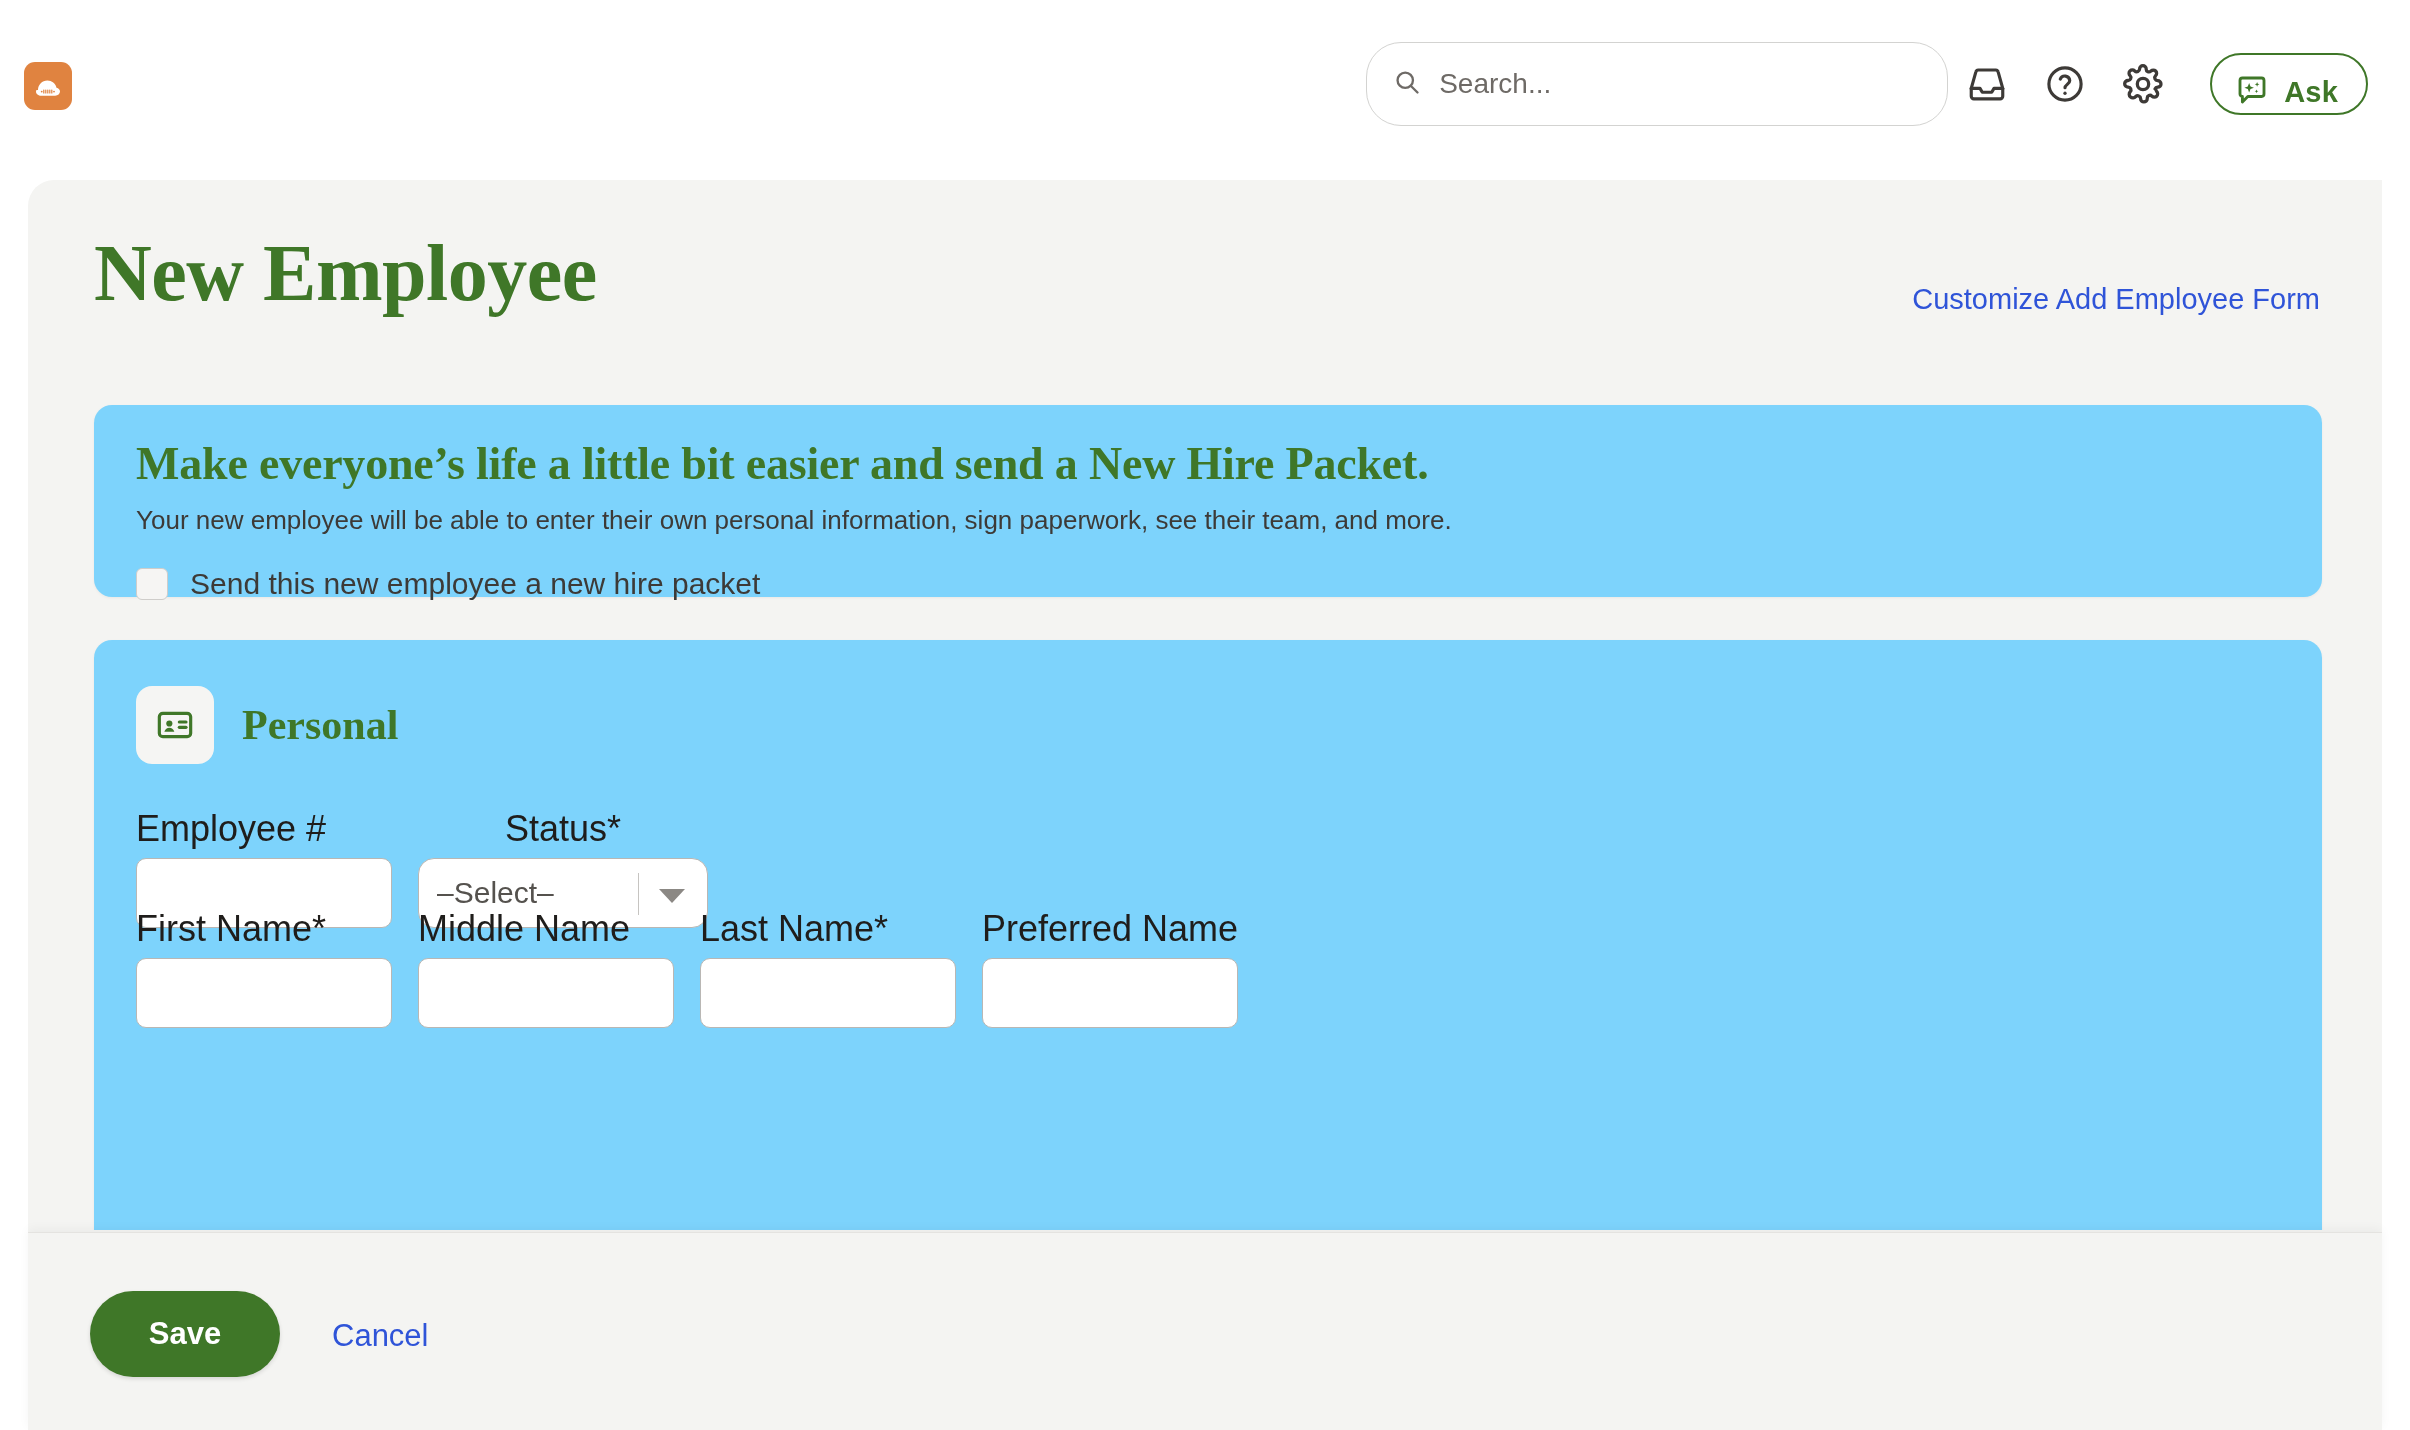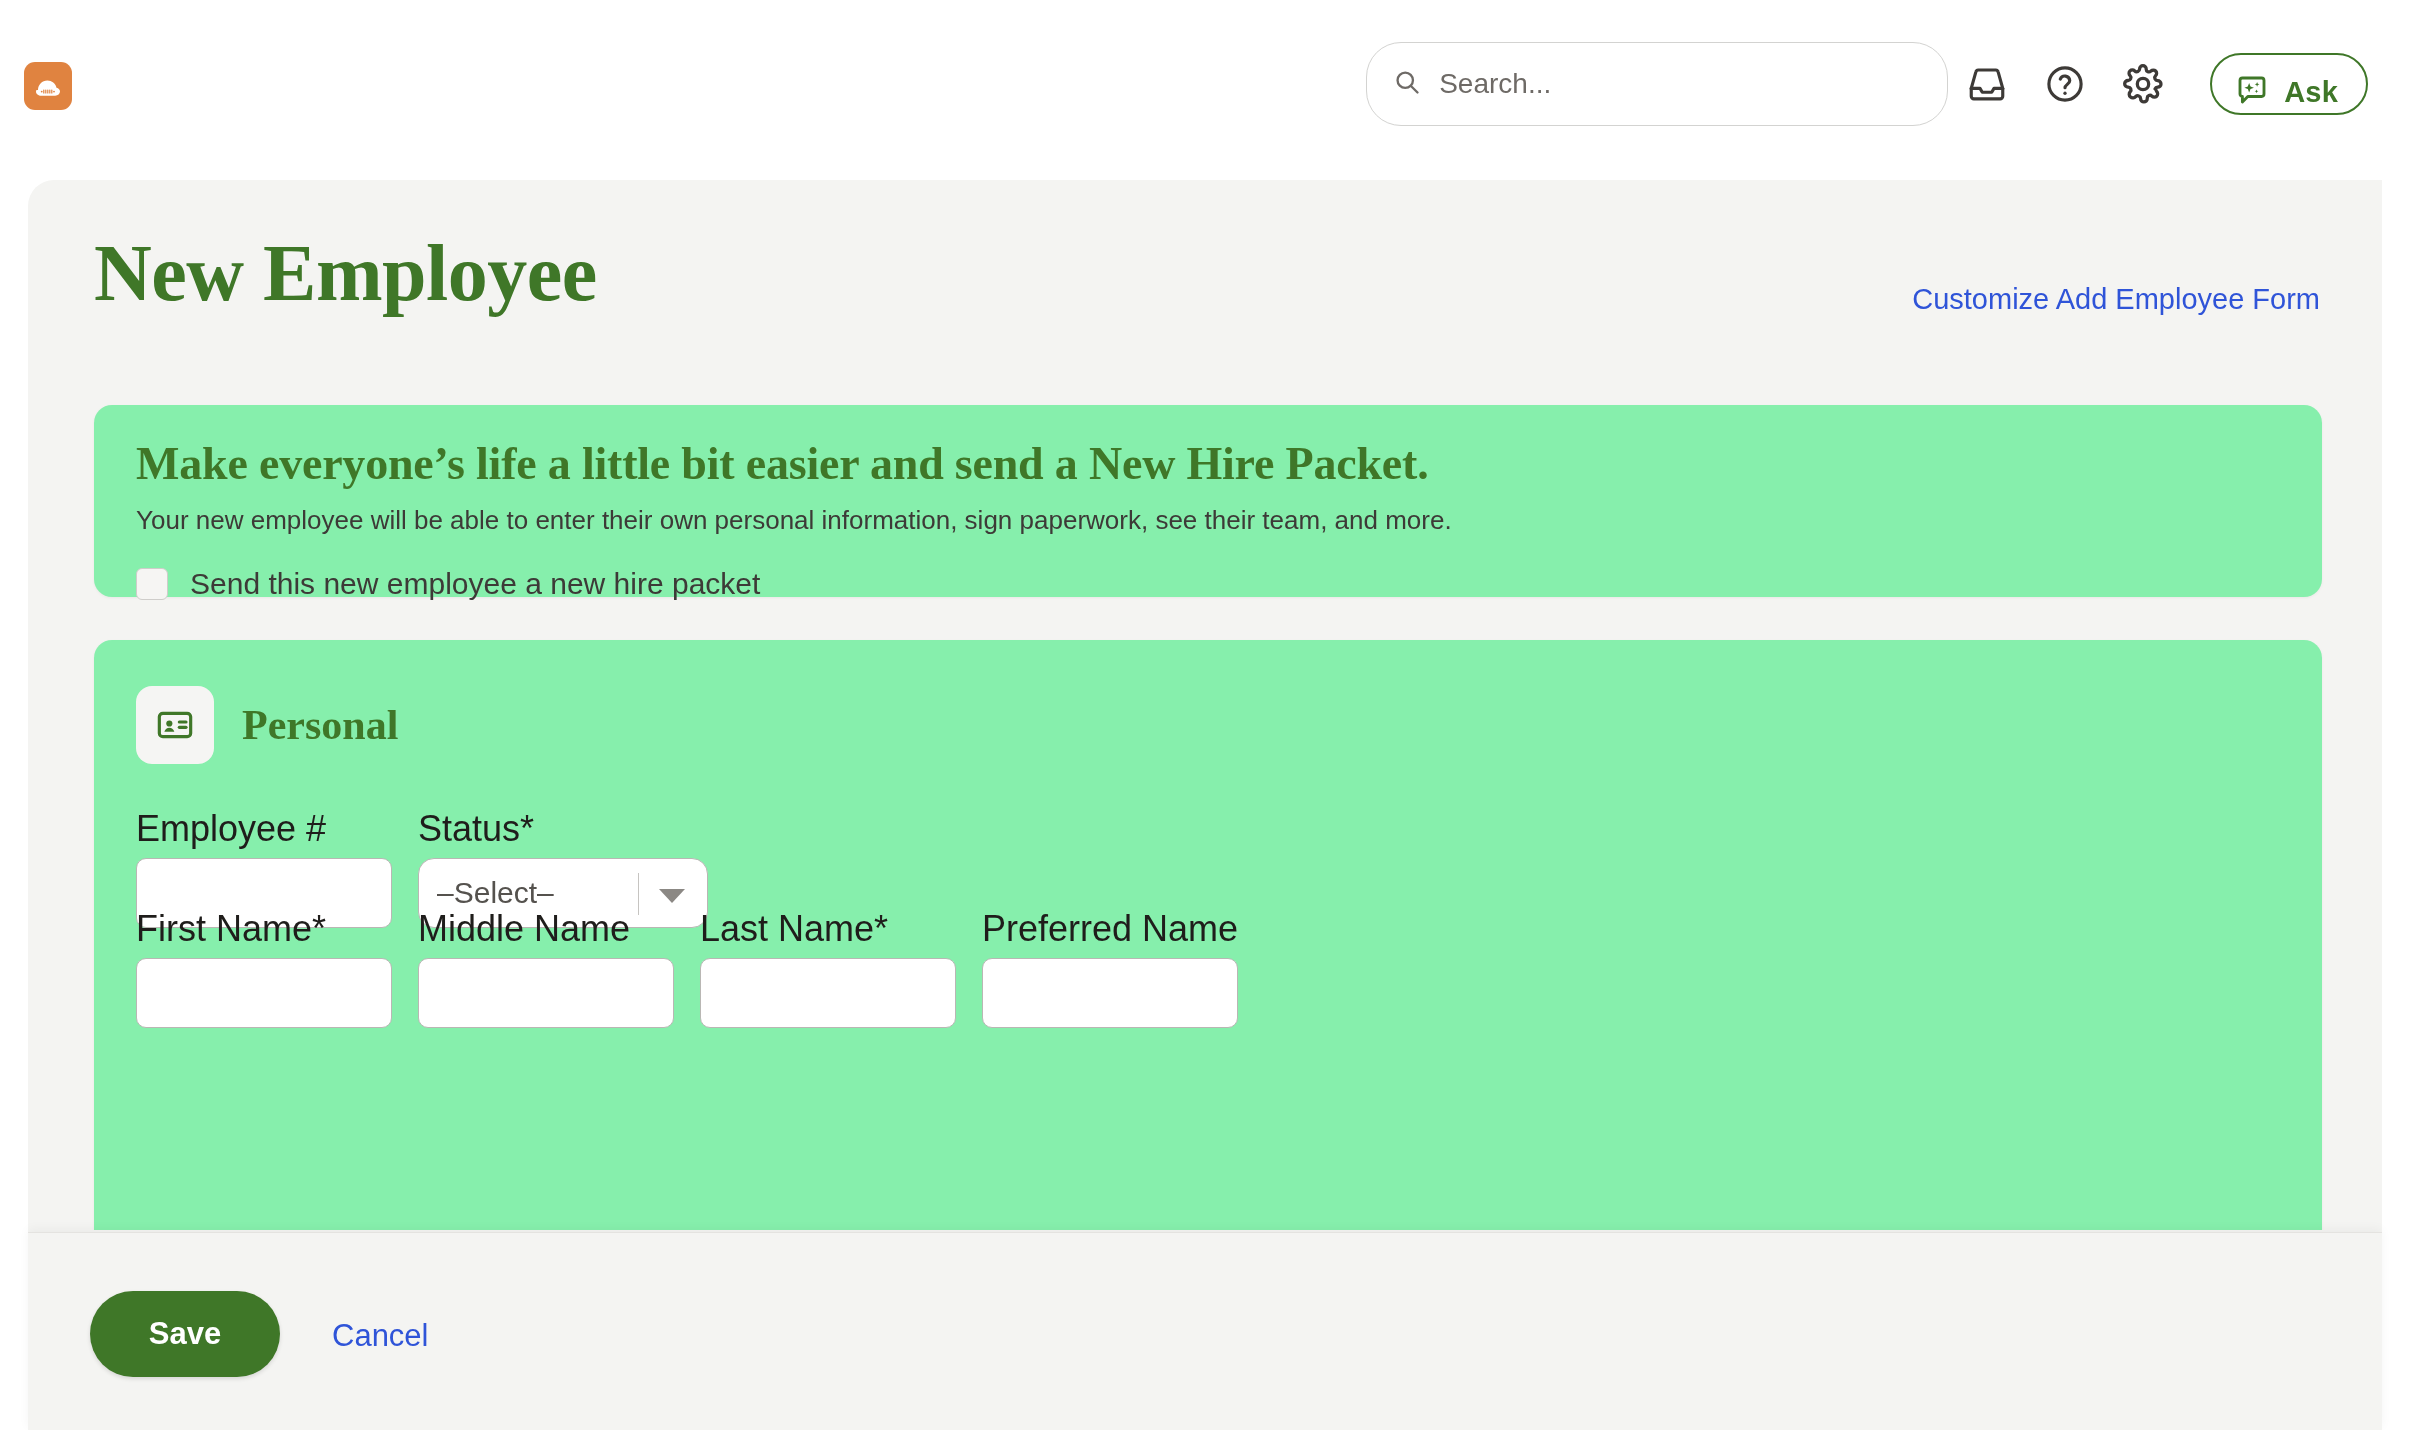--- a/index.html
+++ b/index.html
@@ -147,21 +147,21 @@
     color: #2f54d8;
     text-decoration: none;
     cursor: pointer;
   }
 
   
   .card {
     position: absolute;
     left: 66px;
     width: 2228px;
-    background: #86efac;
+    background: #7dd3fc;
     border-radius: 18px;
     box-shadow: 0 1px 3px rgba(0,0,0,0.05);
   }
 
   .card-packet { top: 225px; height: 192px; }
   .card-personal { top: 460px; height: 640px; }
 
   .packet-heading {
     position: absolute;
     left: 42px;
@@ -247,21 +247,21 @@
   }
 
   .row-1 {
     position: absolute;
     left: 42px;
     top: 168px;
     display: flex;
     gap: 26px;
   }
   .f-employee { width: 256px; }
-  .f-status { width: 290px; }
+  .f-status { width: 290px; text-align: center; }
 
   .select-wrap {
     position: relative;
     width: 290px;
     height: 70px;
     border: 1.6px solid #b9b7b4;
     border-radius: 16px;
     background: #ffffff;
     display: flex;
     align-items: center;

